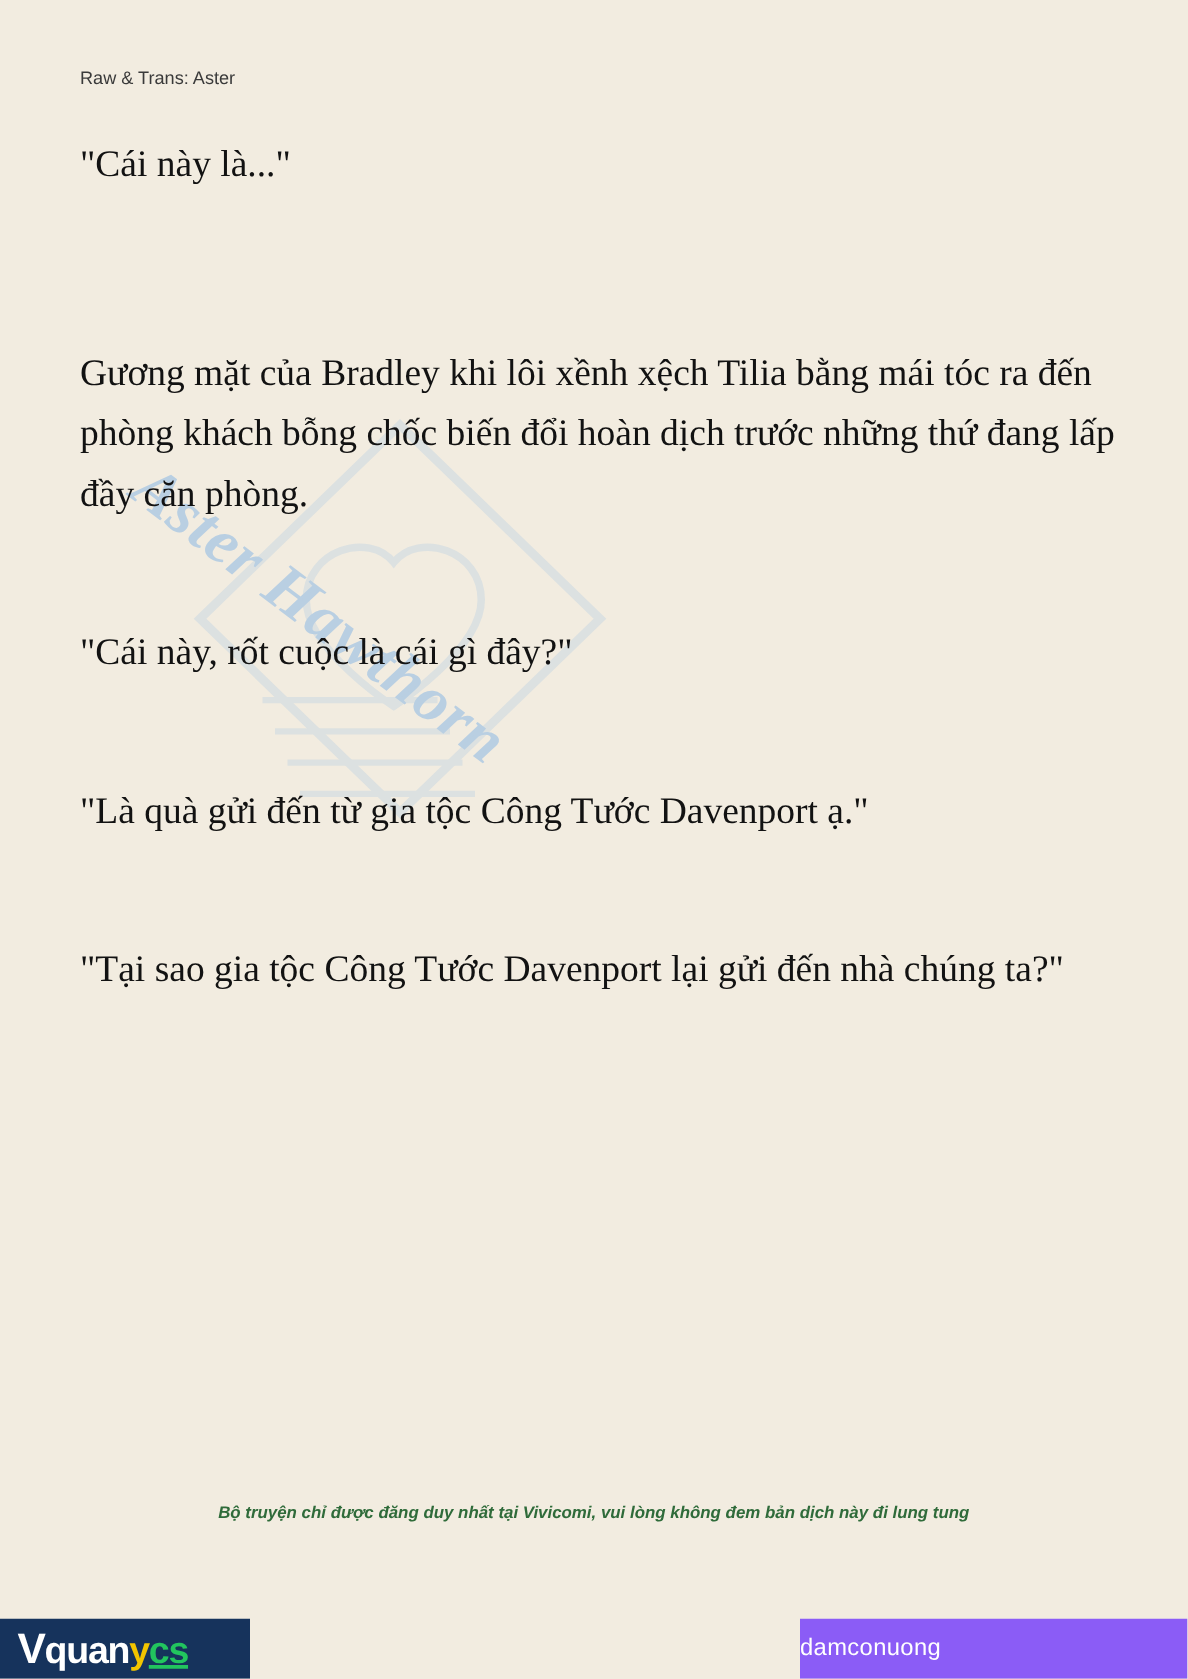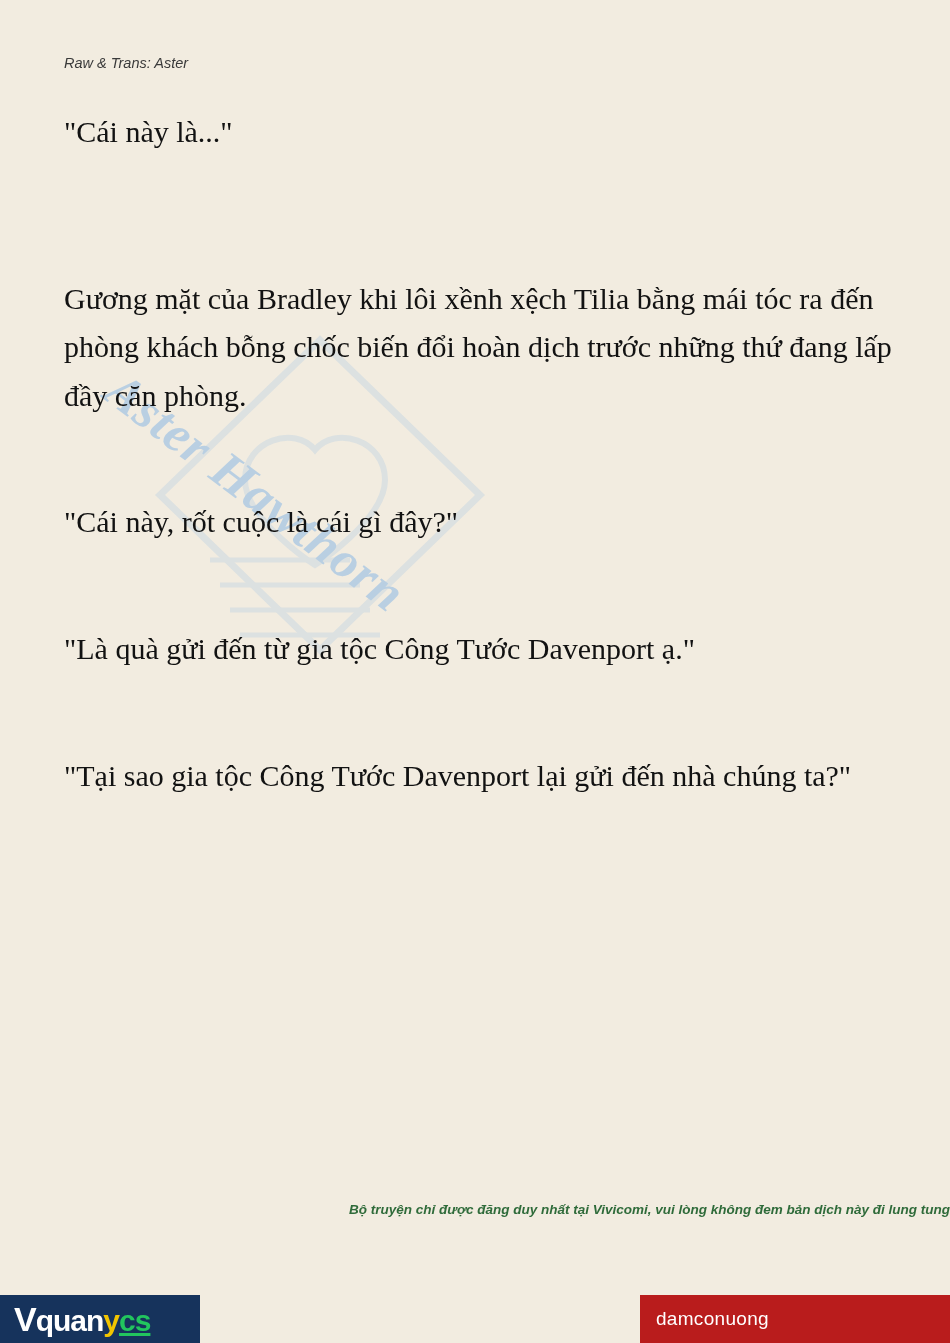--- a/index.html
+++ b/index.html
@@ -50,21 +50,20 @@
 
   
   .credit {
     position: absolute;
     left: 64px;
     top: 55px;
     font-family: "Liberation Sans", sans-serif;
     font-size: 14.5px;
     color: #3a3a3a;
     z-index: 3;
-    font-style: italic;
   }
 
   
   .content {
     position: absolute;
     left: 64px;
     top: 108px;
     width: 830px;
     z-index: 3;
   }
@@ -77,21 +76,21 @@
   }
   .gap-sm { height: 118px; }
   .gap-lg { height: 78px; }
 
   
   .footnotes {
     position: absolute;
     left: 0;
     top: 1198px;
     width: 950px;
-    text-align: right;
+    text-align: center;
     z-index: 3;
   }
   .footnote {
     font-family: "Liberation Sans", sans-serif;
     font-size: 13.5px;
     font-weight: 700;
     font-style: italic;
     color: #2f6b3a;
     line-height: 1.85;
   }
@@ -116,25 +115,24 @@
     align-items: center;
     padding-left: 14px;
     box-sizing: border-box;
   }
   .bar-right {
     position: absolute;
     right: 0;
     bottom: 0;
     width: 310px;
     height: 48px;
-    background: #b91c1c;
+    background: #8b5cf6;
     display: flex;
     align-items: center;
     justify-content: flex-start;
-    padding-left: 16px;
     box-sizing: border-box;
   }
   .logo-wrap {
     display: flex;
     align-items: baseline;
     font-family: "Liberation Sans", sans-serif;
     font-weight: 700;
     font-size: 30px;
     letter-spacing: -1px;
   }

